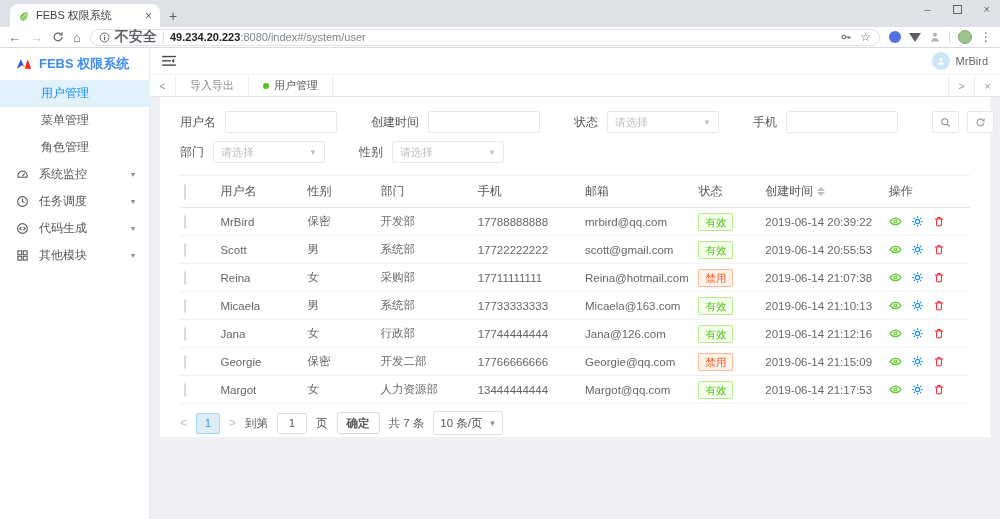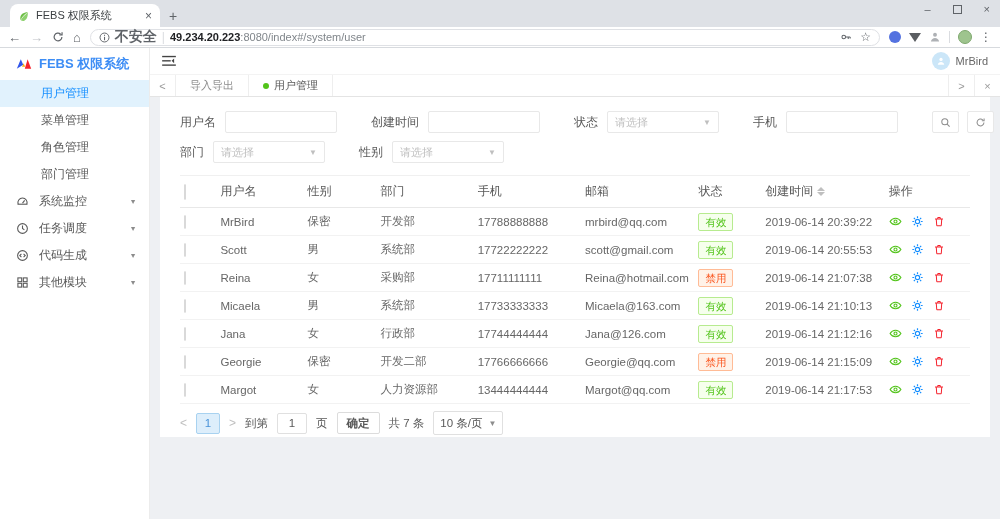--- a/index.html
+++ b/index.html
@@ -162,21 +162,20 @@
         <path d="M1 13L6 1l3 7z" fill="#2f54eb"></path>
         <path d="M7.5 10.5L9.5 6l2 4.5z" fill="#faad14"></path>
         <path d="M11 13L14.5 1 19 13z" fill="#f5222d"></path>
       </svg>
       <span class="logo-text">FEBS 权限系统</span>
     </div>
     <div id="sidebar-menu">
         <div class="sub-item active">用户管理</div>
         <div class="sub-item">菜单管理</div>
         <div class="sub-item">角色管理</div>
-        <div class="sub-item">部门管理</div>
         <div class="menu-item">
           <span class="mi-icon">
             <svg width="13" height="13" viewBox="0 0 24 24" fill="none" stroke="currentColor" stroke-width="2">
               <path d="M4 17a8.5 8.5 0 1 1 16 0"></path>
               <path d="M12 15l4-5"></path>
               <path d="M3 17h18"></path>
             </svg>
           </span>
           <span class="mi-label">系统监控</span>
           <span class="mi-caret">▼</span>

